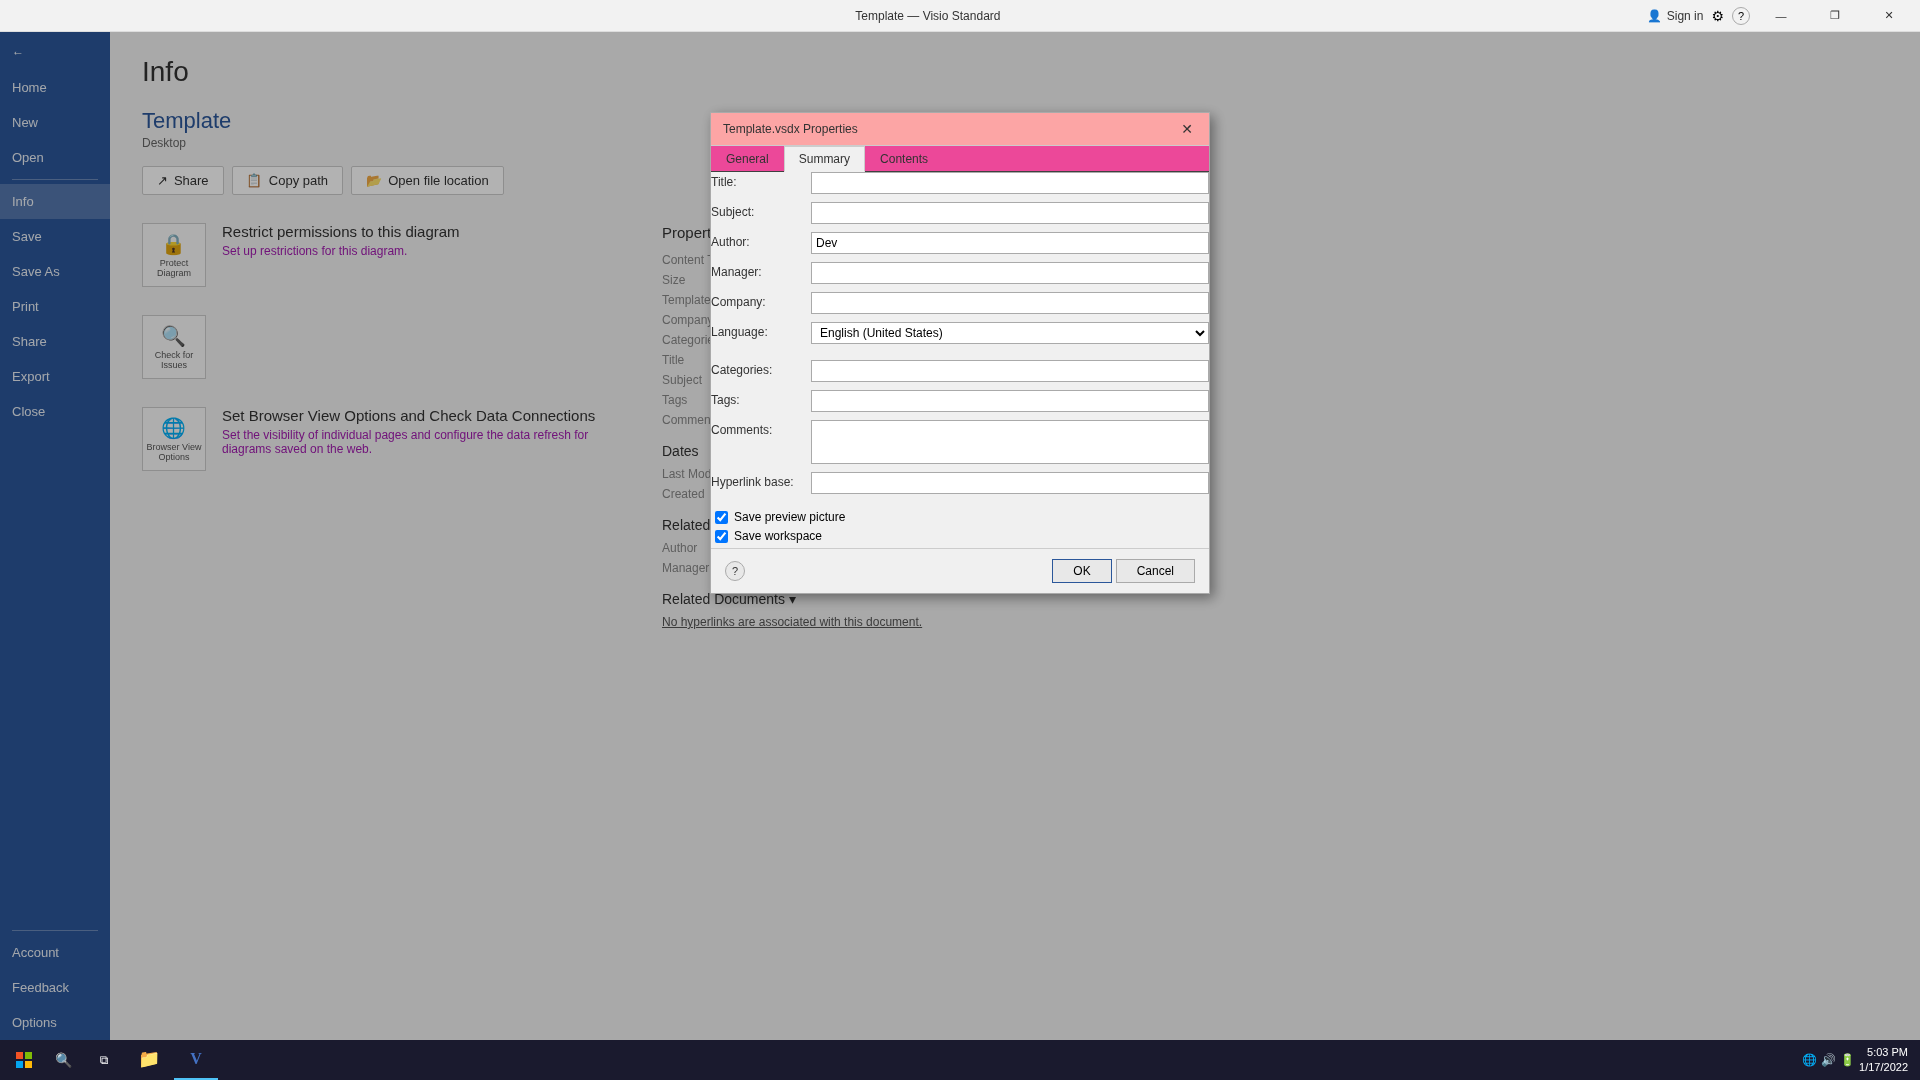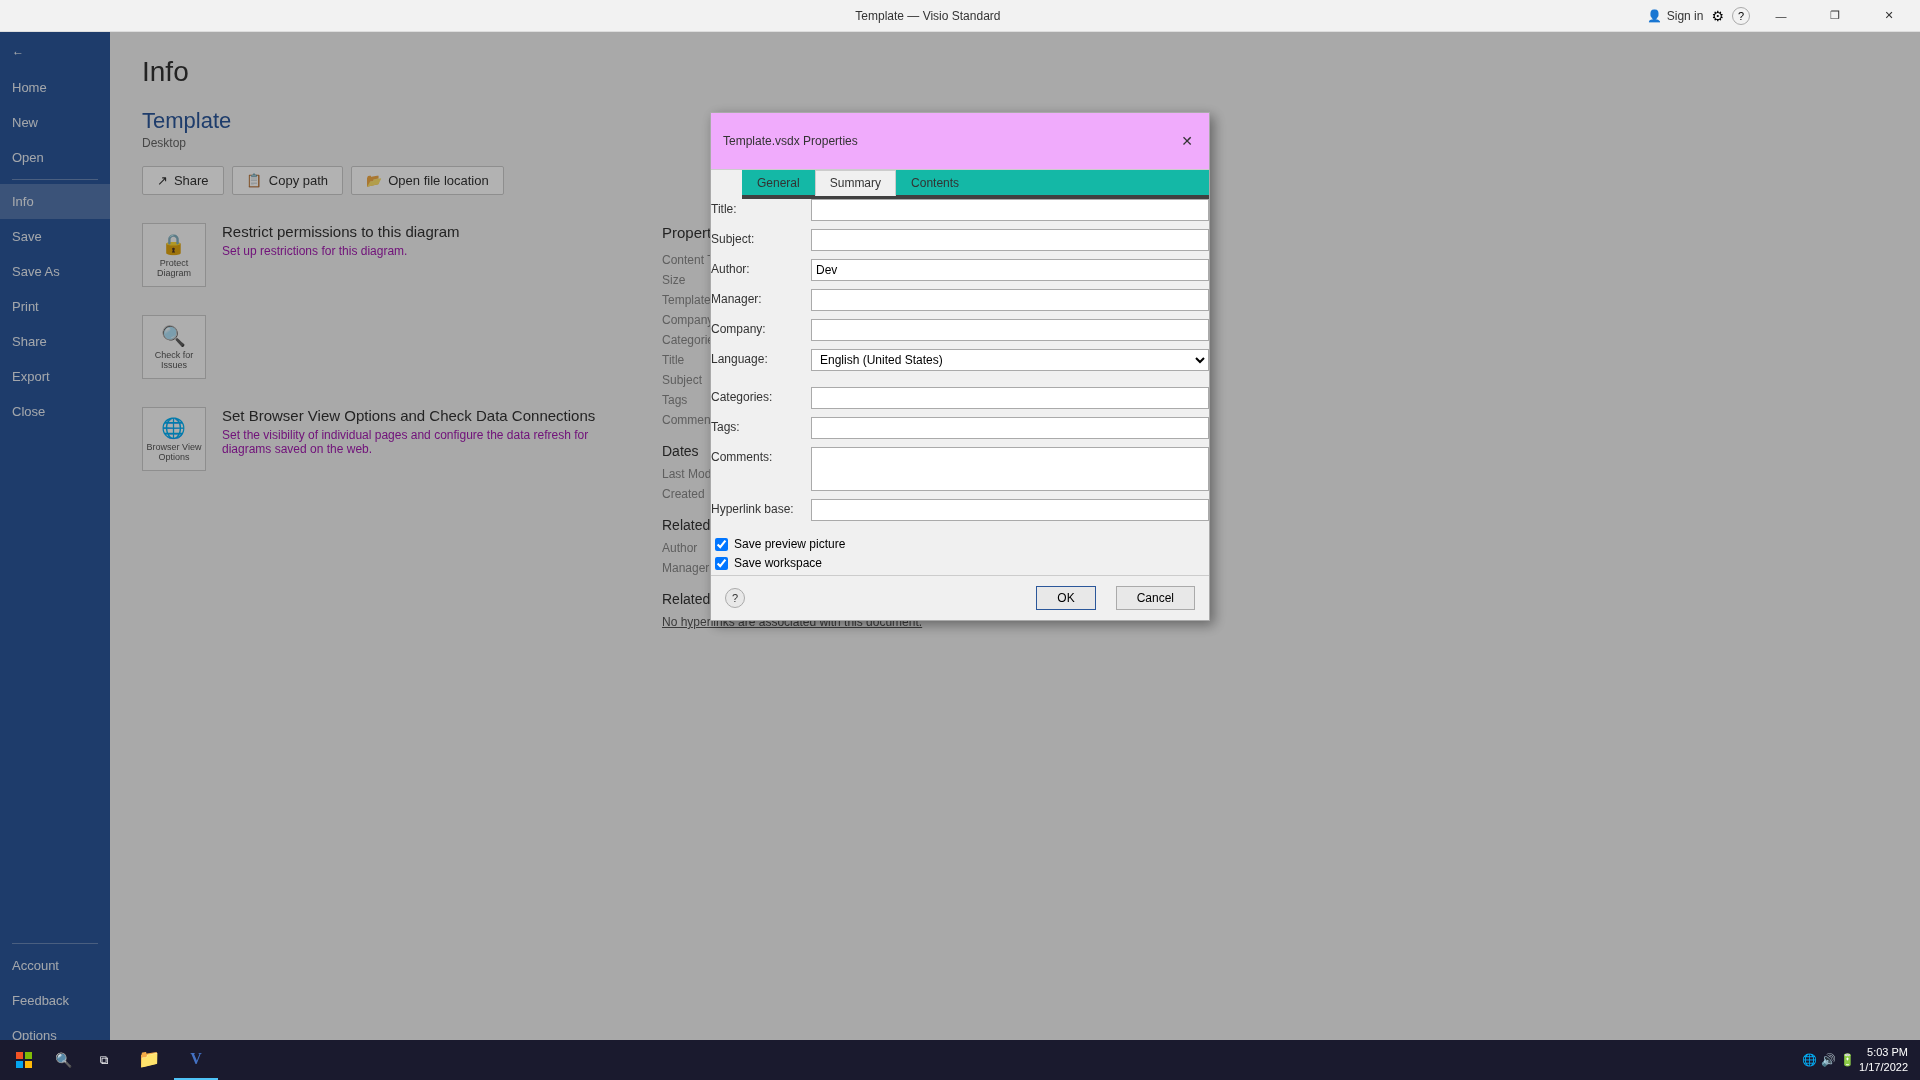--- a/index.html
+++ b/index.html
@@ -45,21 +45,21 @@
     .sidebar-item {
       padding: 10px 12px;
       cursor: pointer;
       font-size: 13px;
       color: rgba(255,255,255,0.9);
       display: flex;
       align-items: center;
     }
     .sidebar-item.active { background: rgba(255,255,255,0.2); }
     .sidebar-divider { border: none; border-top: 1px solid rgba(255,255,255,0.3); margin: 4px 12px; }
-    .sidebar-bottom { padding-bottom: 3px; }
+    .sidebar-bottom { padding-bottom: 16px; }
     .sidebar-bottom .sidebar-item { font-size: 13px; }
     .sidebar-ai { display: flex; align-items: center; justify-content: flex-end; padding: 4px 8px; }
     .ai-badge {
       background: #5ea0ef;
       color: white;
       font-size: 11px;
       padding: 2px 6px;
       border-radius: 3px;
       cursor: pointer;
     }
@@ -149,44 +149,43 @@
       padding-top: 80px;
     }
     .dialog {
       background: #f0f0f0;
       border: 1px solid #aaa;
       box-shadow: 4px 4px 12px rgba(0,0,0,0.4);
       width: 500px;
       font-size: 12px;
     }
     .dialog-title-bar {
-      background: #f0abfc;
+      background: #fca5a5;
       border-bottom: 1px solid #ccc;
-      padding: 18px 12px;
+      padding: 6px 12px;
       display: flex;
       align-items: center;
       justify-content: space-between;
       font-size: 12px;
       color: #333;
     }
     .dialog-close {
       width: 20px;
       height: 20px;
       display: flex;
       align-items: center;
       justify-content: center;
       cursor: pointer;
       font-size: 14px;
       color: #333;
     }
     .dialog-tabs {
       display: flex;
-      border-bottom: 4px solid #404040;
-      background: #14b8a6;
-      margin-left: 31px;
+      border-bottom: 1px solid #404040;
+      background: #ec4899;
     }
     .dialog-tab {
       padding: 5px 14px;
       cursor: pointer;
       font-size: 12px;
       color: #333;
       border: 1px solid transparent;
       border-bottom: none;
       margin-bottom: -1px;
     }
@@ -243,21 +242,21 @@
       margin-bottom: 5px;
       margin-left: 4px;
     }
     .dialog-footer {
       display: flex;
       align-items: center;
       justify-content: space-between;
       padding: 10px 14px;
       border-top: 1px solid #ccc;
     }
-    .dialog-footer-right { display: flex; gap: 20px; }
+    .dialog-footer-right { display: flex; gap: 4px; }
     .dialog-btn {
       padding: 4px 20px;
       border: 1px solid #aaa;
       background: #e8e8e8;
       cursor: pointer;
       font-size: 12px;
       font-family: inherit;
     }
     .dialog-btn.primary {
       background: #e8e8e8;

